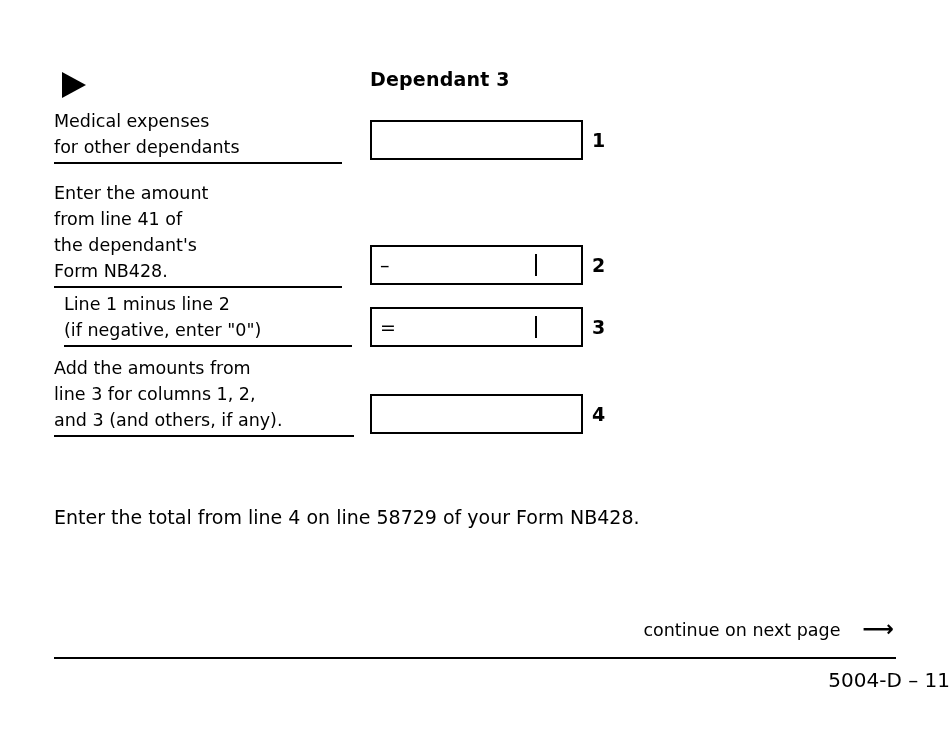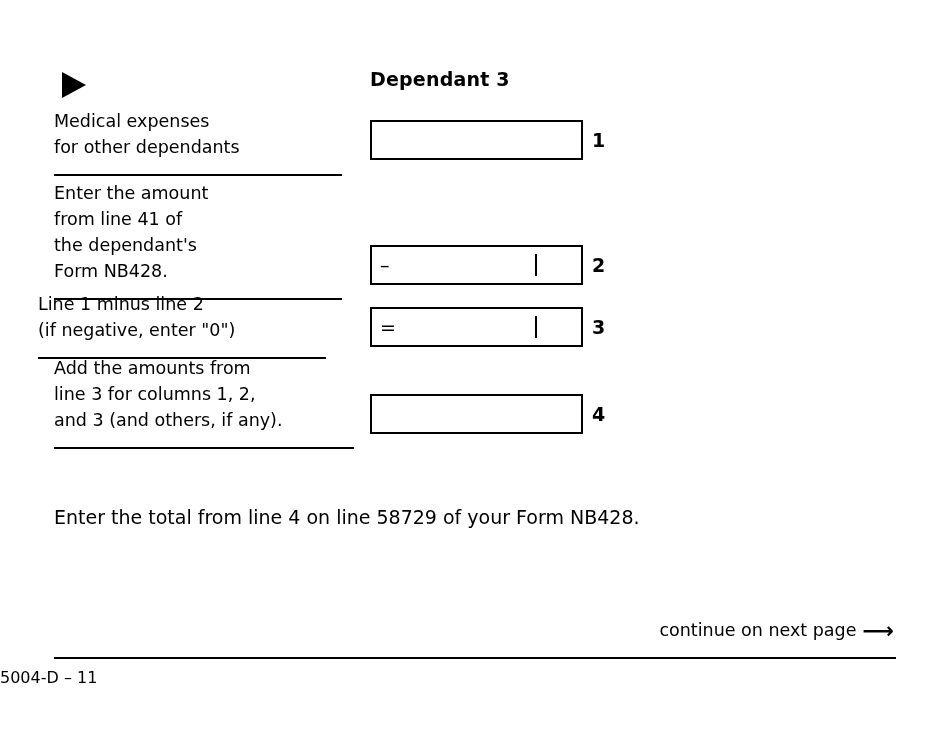--- a/index.html
+++ b/index.html
@@ -41,26 +41,26 @@
     border-bottom: 13px solid transparent;
     border-left: 24px solid #000000;
   }
 
   
   .label-block {
     position: absolute;
     font-size: 17.5px;
     line-height: 26px;
     border-bottom: 2px solid #000000;
-    padding-bottom: 14px;
+    padding-bottom: 2px;
     white-space: pre-line;
   }
   #label-1 { left: 54px; top: 108px; width: 288px; }
   #label-2 { left: 54px; top: 180px; width: 288px; }
-  #label-3 { left: 38px; top: 291px; width: 288px; }
+  #label-3 { left: 64px; top: 291px; width: 288px; }
   #label-4 { left: 54px; top: 355px; width: 300px; }
 
   
   .box-row {
     position: absolute;
     display: flex;
     align-items: stretch;
   }
   .amount-box {
     border: 2px solid #000000;
@@ -104,43 +104,43 @@
     margin-top: 36px;
   }
 
   
   .continue {
     position: absolute;
     right: 56px;
     top: 620px;
     font-size: 17.5px;
     display: flex;
-    align-items: flex-end;
-    gap: 6px;
+    align-items: flex-start;
+    gap: 22px;
   }
   .continue-arrow {
     display: inline-block;
     font-size: 22px;
     font-weight: bold;
     line-height: 18px;
   }
   .footer-rule {
     position: absolute;
     left: 54px;
     right: 54px;
     top: 657px;
     border-top: 2px solid #000000;
   }
   .page-id {
     position: absolute;
     left: 0;
     right: 0;
     top: 668px;
-    text-align: left;
-    font-size: 16px;
+    text-align: right;
+    font-size: 20px;
   }
 </style>
 </head>
 <body>
 
 <div class="page">
 
   <div class="arrow-marker"></div>
 
   <div class="col-title">Dependant 3</div>

